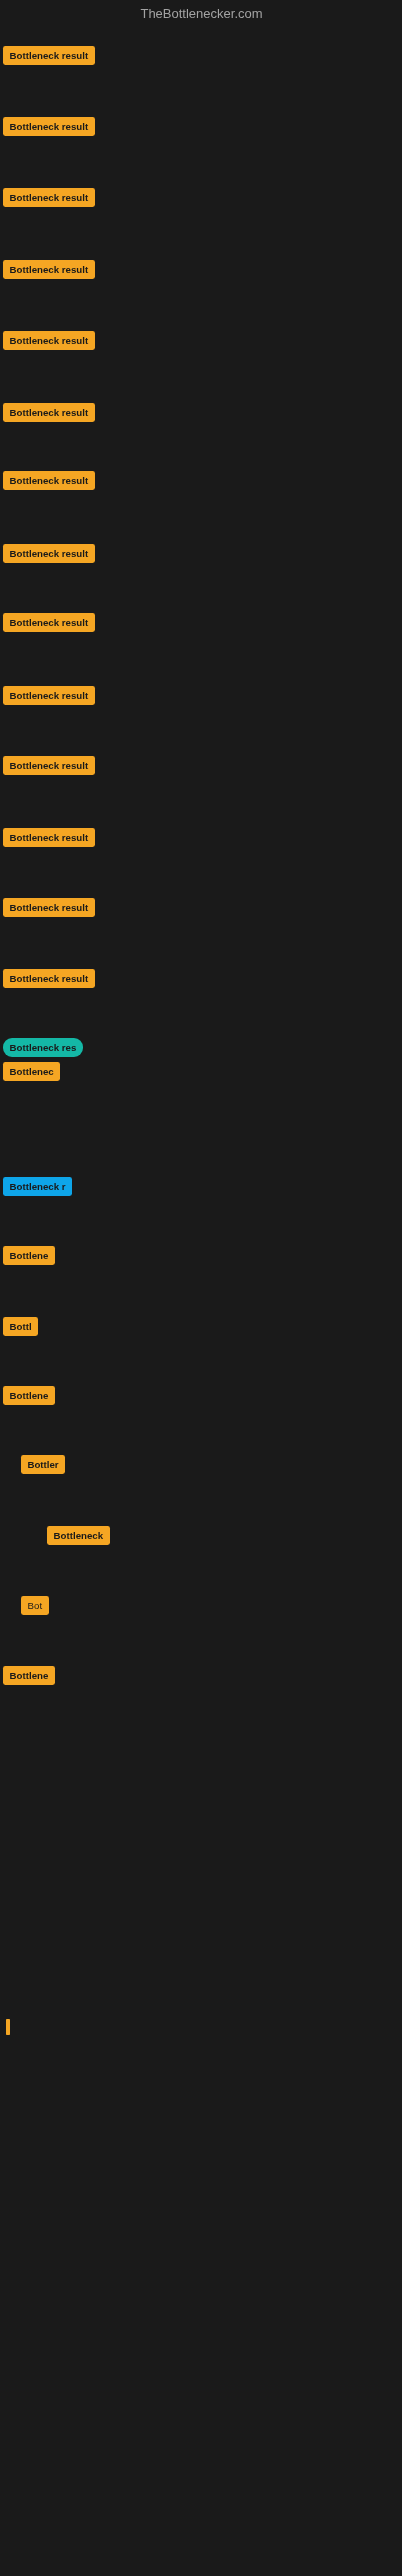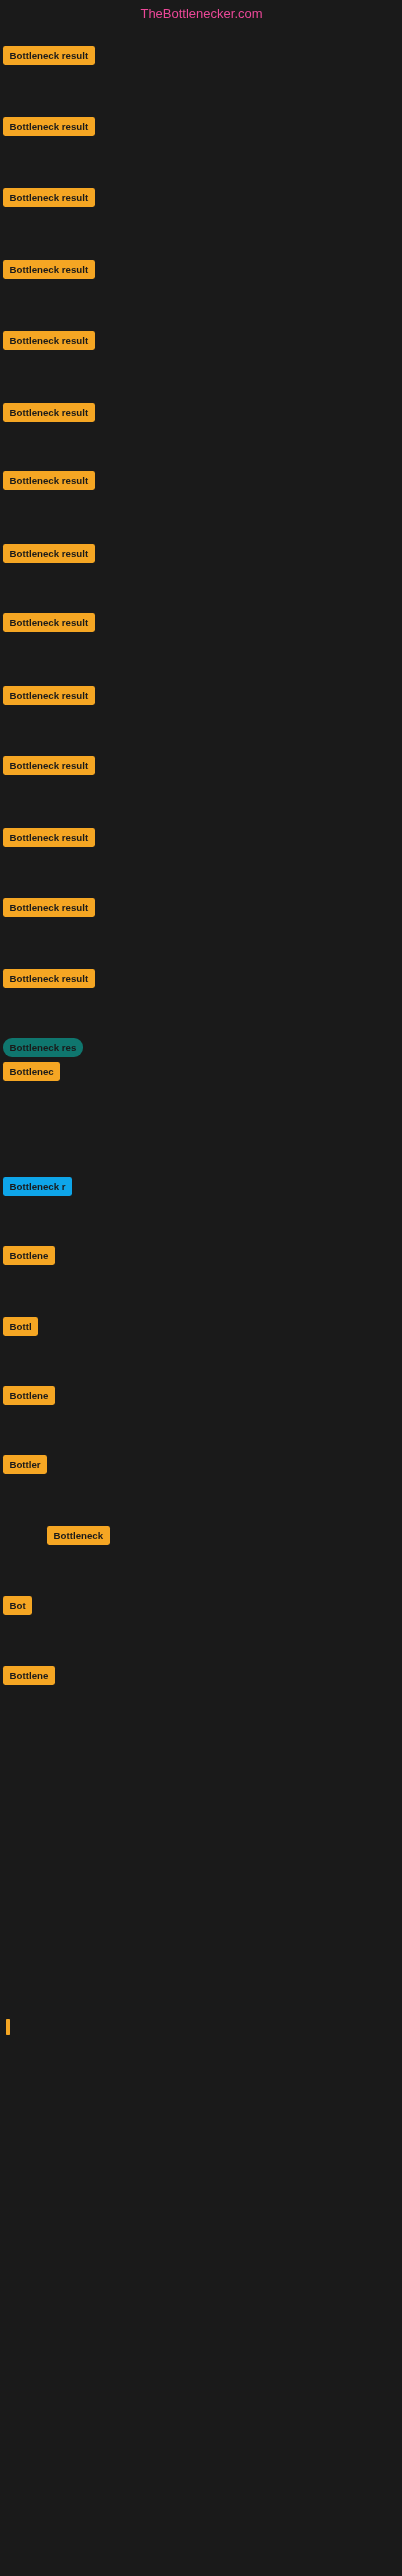--- a/index.html
+++ b/index.html
@@ -9,21 +9,21 @@
     }
     body {
       width: 403px;
       min-height: 2576px;
       background-color: #1a1a1a;
       font-family: Arial, sans-serif;
       position: relative;
     }
     .site-title {
       text-align: center;
-      color: #ec4899;
+      color: #a3a3a3;
       font-size: 13px;
       padding: 6.4px 0 3.2px 0;
       font-weight: normal;
     }
 
     .small-indicator {
       width: 3.2px;
       height: 16px;
       background-color: #f5a623;
       margin: 6.4px 3.2px;
@@ -45,28 +45,28 @@
       <div style="position: absolute; top: 331px; left: 3.2px;"><div style="background-color: rgb(245, 166, 35); color: rgb(26, 26, 26); font-size: 9.7px; font-weight: bold; padding: 4px 6.4px; border-radius: 2.4px; display: inline-block; white-space: nowrap; max-width: 117px; overflow: visible;">Bottleneck result</div></div>
       <div style="position: absolute; top: 403px; left: 3.2px;"><div style="background-color: rgb(245, 166, 35); color: rgb(26, 26, 26); font-size: 9.7px; font-weight: bold; padding: 4px 6.4px; border-radius: 2.4px; display: inline-block; white-space: nowrap; max-width: 117px; overflow: visible;">Bottleneck result</div></div>
       <div style="position: absolute; top: 471px; left: 3.2px;"><div style="background-color: rgb(245, 166, 35); color: rgb(26, 26, 26); font-size: 9.7px; font-weight: bold; padding: 4px 6.4px; border-radius: 2.4px; display: inline-block; white-space: nowrap; max-width: 117px; overflow: visible;">Bottleneck result</div></div>
       <div style="position: absolute; top: 544px; left: 3.2px;"><div style="background-color: rgb(245, 166, 35); color: rgb(26, 26, 26); font-size: 9.7px; font-weight: bold; padding: 4px 6.4px; border-radius: 2.4px; display: inline-block; white-space: nowrap; max-width: 117px; overflow: visible;">Bottleneck result</div></div>
       <div style="position: absolute; top: 613px; left: 3.2px;"><div style="background-color: rgb(245, 166, 35); color: rgb(26, 26, 26); font-size: 9.7px; font-weight: bold; padding: 4px 6.4px; border-radius: 2.4px; display: inline-block; white-space: nowrap; max-width: 117px; overflow: visible;">Bottleneck result</div></div>
       <div style="position: absolute; top: 686px; left: 3.2px;"><div style="background-color: rgb(245, 166, 35); color: rgb(26, 26, 26); font-size: 9.7px; font-weight: bold; padding: 4px 6.4px; border-radius: 2.4px; display: inline-block; white-space: nowrap; max-width: 117px; overflow: visible;">Bottleneck result</div></div>
       <div style="position: absolute; top: 756px; left: 3.2px;"><div style="background-color: rgb(245, 166, 35); color: rgb(26, 26, 26); font-size: 9.7px; font-weight: bold; padding: 4px 6.4px; border-radius: 2.4px; display: inline-block; white-space: nowrap; max-width: 117px; overflow: visible;">Bottleneck result</div></div>
       <div style="position: absolute; top: 828px; left: 3.2px;"><div style="background-color: rgb(245, 166, 35); color: rgb(26, 26, 26); font-size: 9.7px; font-weight: bold; padding: 4px 6.4px; border-radius: 2.4px; display: inline-block; white-space: nowrap; max-width: 117px; overflow: visible;">Bottleneck result</div></div>
       <div style="position: absolute; top: 898px; left: 3.2px;"><div style="background-color: rgb(245, 166, 35); color: rgb(26, 26, 26); font-size: 9.7px; font-weight: bold; padding: 4px 6.4px; border-radius: 2.4px; display: inline-block; white-space: nowrap; max-width: 117px; overflow: visible;">Bottleneck result</div></div>
       <div style="position: absolute; top: 969px; left: 3.2px;"><div style="background-color: rgb(245, 166, 35); color: rgb(26, 26, 26); font-size: 9.7px; font-weight: bold; padding: 4px 6.4px; border-radius: 2.4px; display: inline-block; white-space: nowrap; max-width: 117px; overflow: visible;">Bottleneck result</div></div>
-      <div style="position: absolute; top: 1038px; left: 3.2px;"><div style="background-color: #0f766e; color: rgb(26, 26, 26); font-size: 9.7px; font-weight: bold; padding: 4px 6.4px; border-radius: 9px; display: inline-block; white-space: nowrap; max-width: 101px; overflow: hidden;">Bottleneck res</div></div>
+      <div style="position: absolute; top: 1038px; left: 3.2px;"><div style="background-color: #14b8a6; color: rgb(26, 26, 26); font-size: 9.7px; font-weight: bold; padding: 4px 6.4px; border-radius: 9px; display: inline-block; white-space: nowrap; max-width: 101px; overflow: hidden;">Bottleneck res</div></div>
       <div style="position: absolute; top: 1062px; left: 3.2px;"><div style="background-color: rgb(245, 166, 35); color: rgb(26, 26, 26); font-size: 9.7px; font-weight: bold; padding: 4px 6.4px; border-radius: 2.4px; display: inline-block; white-space: nowrap; max-width: 76px; overflow: hidden;">Bottlenec</div></div>
       <div style="position: absolute; top: 1177px; left: 3.2px;"><div style="background-color: #0ea5e9; color: rgb(26, 26, 26); font-size: 9.7px; font-weight: bold; padding: 4px 6.4px; border-radius: 2.4px; display: inline-block; white-space: nowrap; max-width: 101px; overflow: hidden;">Bottleneck r</div></div>
       <div style="position: absolute; top: 1246px; left: 3.2px;"><div style="background-color: rgb(245, 166, 35); color: rgb(26, 26, 26); font-size: 9.7px; font-weight: bold; padding: 4px 6.4px; border-radius: 2.4px; display: inline-block; white-space: nowrap; max-width: 76px; overflow: hidden;">Bottlene</div></div>
       <div style="position: absolute; top: 1317px; left: 3.2px;"><div style="background-color: rgb(245, 166, 35); color: rgb(26, 26, 26); font-size: 9.7px; font-weight: bold; padding: 4px 6.4px; border-radius: 2.4px; display: inline-block; white-space: nowrap; max-width: 56px; overflow: hidden;">Bottl</div></div>
       <div style="position: absolute; top: 1386px; left: 3.2px;"><div style="background-color: rgb(245, 166, 35); color: rgb(26, 26, 26); font-size: 9.7px; font-weight: bold; padding: 4px 6.4px; border-radius: 2.4px; display: inline-block; white-space: nowrap; max-width: 76px; overflow: hidden;">Bottlene</div></div>
-      <div style="position: absolute; top: 1455px; left: 3px;"><div style="background-color: rgb(245, 166, 35); color: rgb(26, 26, 26); font-size: 9.7px; font-weight: bold; padding: 4px 6.4px; border-radius: 2.4px; display: inline-block; white-space: nowrap; max-width: 56px; overflow: hidden;">Bottler</div></div>
+      <div style="position: absolute; top: 1455px; left: 21px;"><div style="background-color: rgb(245, 166, 35); color: rgb(26, 26, 26); font-size: 9.7px; font-weight: bold; padding: 4px 6.4px; border-radius: 2.4px; display: inline-block; white-space: nowrap; max-width: 56px; overflow: hidden;">Bottler</div></div>
       <div style="position: absolute; top: 1526px; left: 3.2px;"><div style="background-color: rgb(245, 166, 35); color: rgb(26, 26, 26); font-size: 9.7px; font-weight: bold; padding: 4px 6.4px; border-radius: 2.4px; display: inline-block; white-space: nowrap; max-width: 76px; overflow: hidden; margin-left: 44px;">Bottleneck</div></div>
-      <div style="position: absolute; top: 1596px; left: 3.2px;"><div style="background-color: rgb(245, 166, 35); color: rgb(26, 26, 26); font-size: 9.7px; font-weight: bold; padding: 4px 6.4px; border-radius: 2.4px; display: inline-block; white-space: nowrap; max-width: 40px; overflow: hidden;">Bot</div></div>
+      <div style="position: absolute; top: 1596px; left: 3.2px;"><div style="background-color: rgb(245, 166, 35); color: rgb(26, 26, 26); font-size: 9.7px; font-weight: normal; padding: 4px 6.4px; border-radius: 2.4px; display: inline-block; white-space: nowrap; max-width: 40px; overflow: hidden; margin-left: 18px;">Bot</div></div>
       <div style="position: absolute; top: 1666px; left: 3.2px;"><div style="background-color: rgb(245, 166, 35); color: rgb(26, 26, 26); font-size: 9.7px; font-weight: bold; padding: 4px 6.4px; border-radius: 2.4px; display: inline-block; white-space: nowrap; max-width: 76px; overflow: hidden;">Bottlene</div></div>
     </div>
 
   <div class="small-indicator" style="position:absolute; top:2013px; left:3.2px;"></div>
 
 </div>
 
 
 </body></html>

